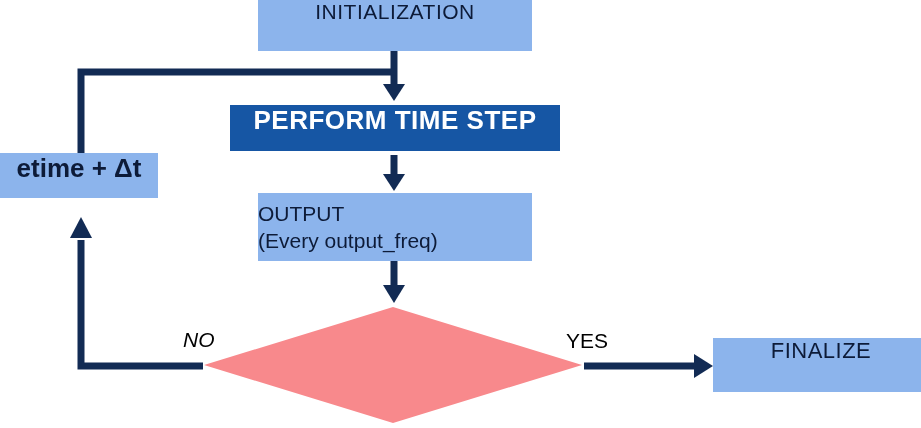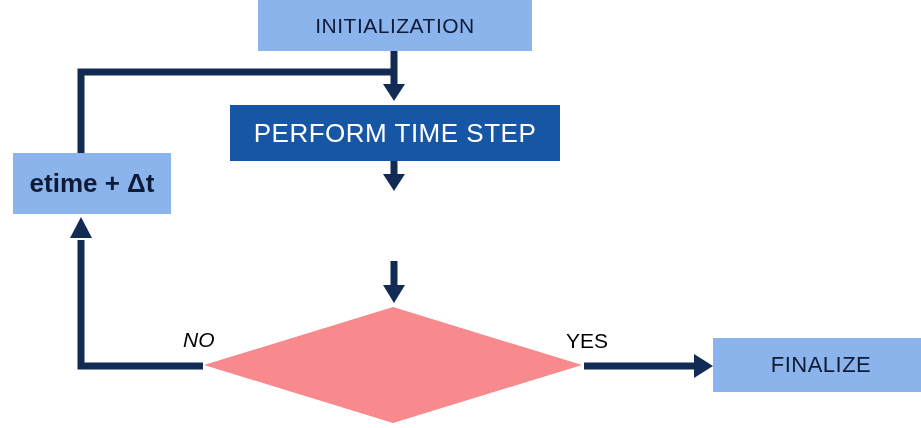--- a/index.html
+++ b/index.html
@@ -31,38 +31,38 @@
     stroke: var(--connector);
     stroke-width: 7;
     fill: none;
     stroke-linejoin: miter;
   }
   .conn-head { fill: var(--connector); stroke: none; }
   .diamond-shape { fill: var(--decision-fill); stroke: none; }
   .node {
     position: absolute;
     display: flex;
-    align-items: center;
+    align-items: flex-start;
     justify-content: center;
     text-align: center;
   }
   .node-light {
     background: var(--node-fill-light);
     color: var(--node-text-dark);
   }
   .node-init   { left: 258px; top: 0px;   width: 274px; height: 51px; font-size: 21px; letter-spacing: 0.5px; }
   .node-perform{
-    left: 230px; top: 105px; width: 330px; height: 56px;
+    left: 230px; top: 105px; width: 330px; height: 46px;
     background: var(--node-fill-dark);
     color: var(--dark-node-text);
-    font-size: 26px; font-weight: normal; letter-spacing: 0.5px;
+    font-size: 26px; font-weight: bold; letter-spacing: 0.5px;
   }
   .node-output { left: 258px; top: 193px; width: 274px; height: 68px; font-size: 21px; flex-direction: column; line-height: 1.3; }
   .node-finalize{ left: 713px; top: 338px; width: 216px; height: 54px; font-size: 22px; letter-spacing: 0.5px; }
-  .node-etime  { left: 13px;   top: 153px; width: 158px; height: 61px; font-size: 26px; font-weight: bold; }
+  .node-etime  { left: 0px;   top: 153px; width: 158px; height: 45px; font-size: 26px; font-weight: bold; }
   .decision-label {
     position: absolute;
     left: 243px; top: 352px; width: 300px;
     text-align: center;
     font-size: 22px;
     color: var(--label-text);
   }
   .branch-label {
     position: absolute;
     font-size: 21px;
@@ -99,20 +99,24 @@
   </svg>
 
   <div class="node node-light node-init">
     <span>INITIALIZATION</span>
   </div>
 
   <div class="node node-perform">
     <span>PERFORM TIME STEP</span>
   </div>
 
+  <div class="node node-light node-output">
+    <span>OUTPUT</span>
+    <span>(Every output_freq)</span>
+  </div>
 
 
   <div class="branch-label label-no">NO</div>
   <div class="branch-label label-yes">YES</div>
 
   <div class="node node-light node-finalize">
     <span>FINALIZE</span>
   </div>
 
   <div class="node node-light node-etime">

